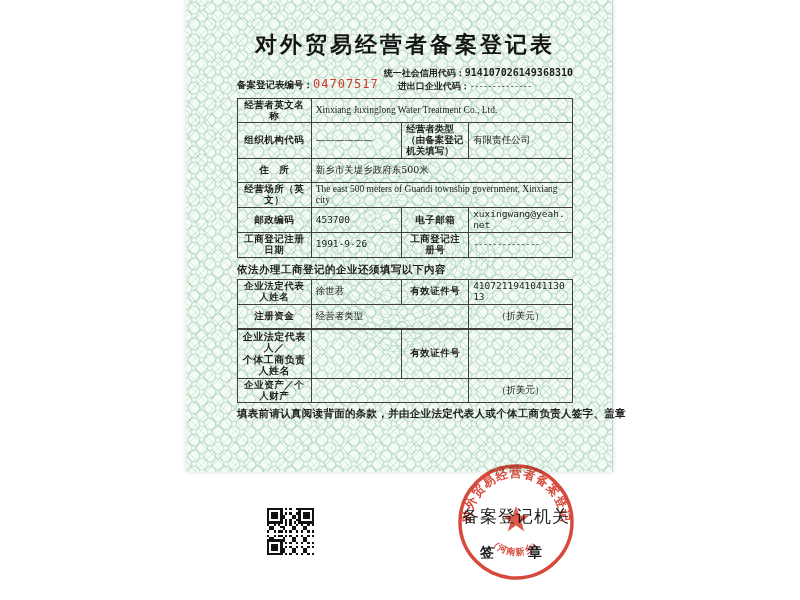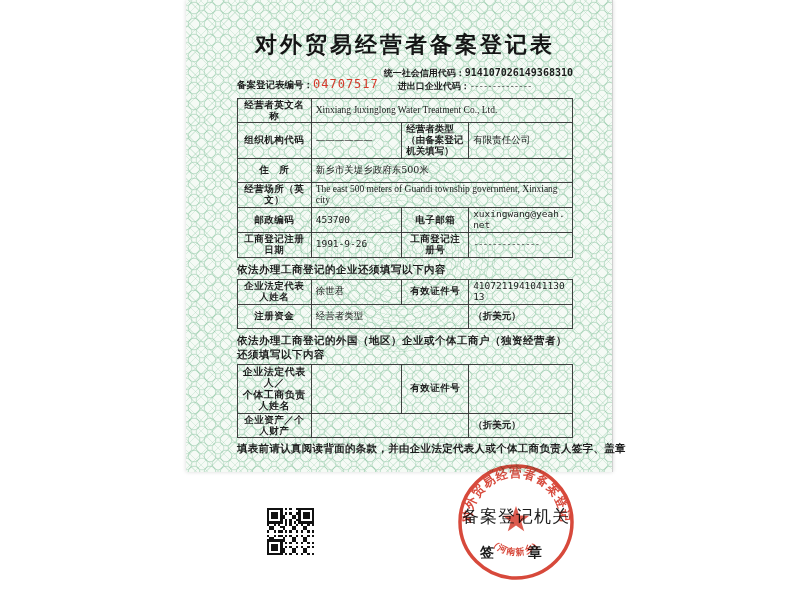--- a/index.html
+++ b/index.html
@@ -45,21 +45,21 @@
   table.form{border-collapse:collapse;width:336px;table-layout:fixed;}
   table.form td{
     border:1px solid #3f3f3f;height:21px;padding:1px 4px;
     font-size:9.5px;line-height:1.15;overflow:hidden;
   }
   td.lbl{text-align:center;font-weight:600;letter-spacing:.5px;}
   td.val{font-family:"DejaVu Serif",serif;font-size:10px;}
   td.val-en{font-family:Liberation Serif, serif;font-size:9px;margin-top:12px;}
   td.val-num{font-family:"DejaVu Sans Mono",monospace;font-size:9px;word-break:break-all;}
   td.small-lbl{font-size:8px;text-align:left;font-weight:600;line-height:1.1;padding:1px 1px;}
-  td.usd{text-align:left;font-weight:700;}
+  td.usd{text-align:center;font-weight:400;}
   .sec-header{font-size:10.5px;font-weight:700;margin:5px 0 2px 0;letter-spacing:.5px;}
   table.remark{margin-top:12px;}
   table.remark td{height:44px;vertical-align:top;text-align:left;}
   .note{font-size:10.5px;font-weight:700;margin-top:4px;letter-spacing:.3px;white-space:nowrap;}
   
   .qr{position:absolute;left:81px;top:508px;width:47px;height:47px;}
   .sign-block{
     position:absolute;left:265px;top:505px;width:130px;text-align:center;z-index:1;
   }
   .sign-block .authority{font-size:17px;font-weight:400;letter-spacing:1px;}
@@ -163,21 +163,20 @@
         <td class="val-num">410721194104113013</td>
       </tr>
       <tr>
         <td class="lbl">注册资金</td>
         <td class="val" colspan="2">经营者类型</td>
         <td class="usd">（折美元）</td>
       </tr>
     </tbody>
       </table>
 
-    <div class="sec-header">依法办理工商登记的外国（地区）企业或个体工商户（独资经营者）还须填写以下内容</div>
     <table class="form">
       <colgroup>
           <col style="width:22%">
           <col style="width:27%">
           <col style="width:20%">
           <col style="width:31%">
         </colgroup>
       <tbody>
           <tr style="height:26px;">
         <td class="lbl" style="font-size:10px;">

